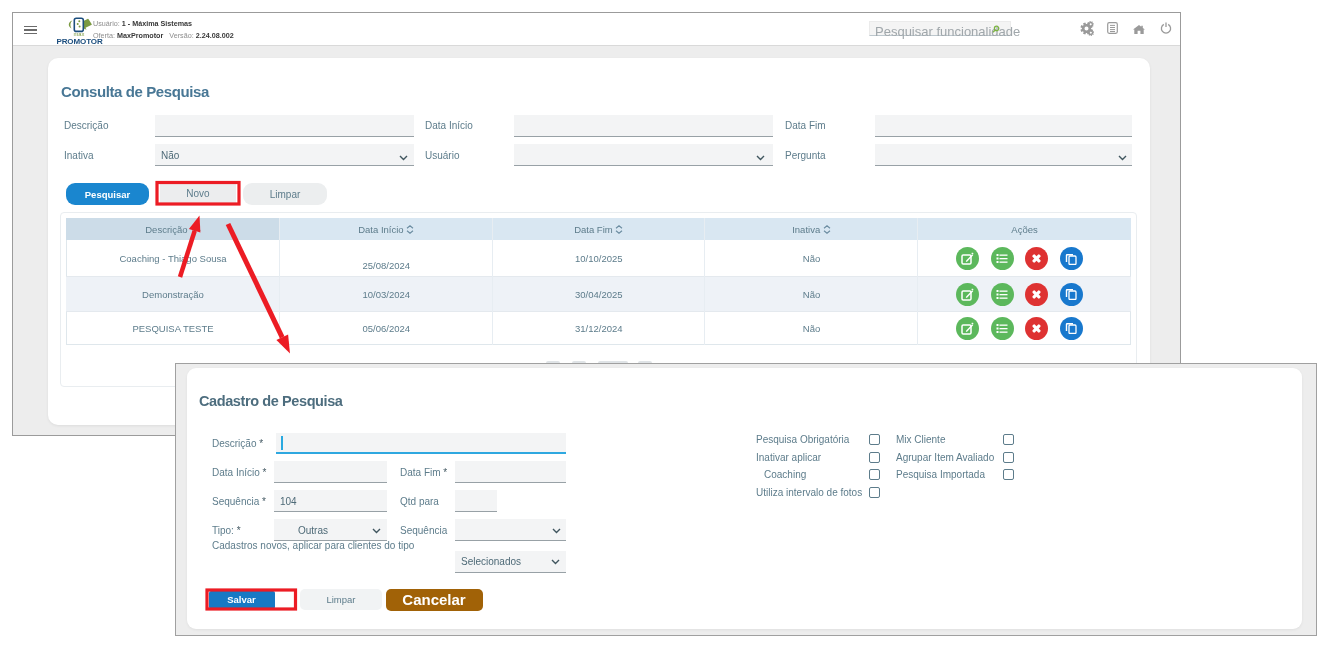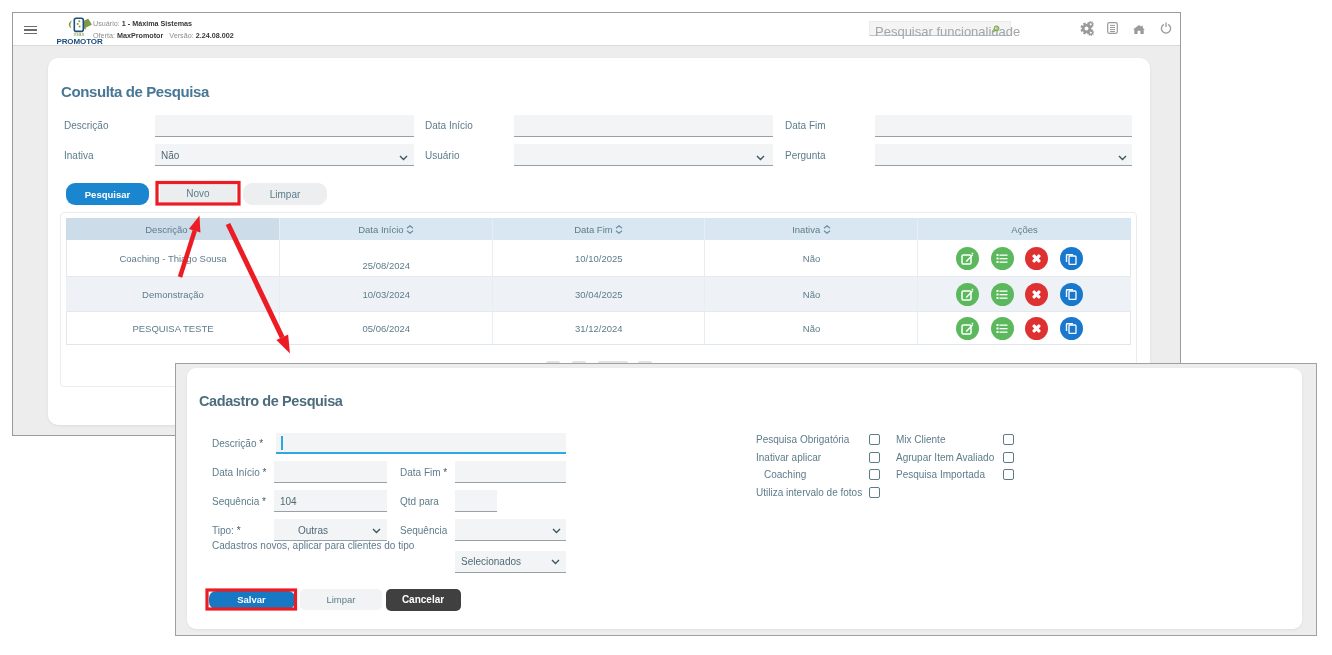--- a/index.html
+++ b/index.html
@@ -321,23 +321,23 @@
 <div class="cb" style="left:869px;top:469px"></div>
 <div class="lbl" style="left:756px;top:487px">Utiliza intervalo de fotos</div>
 <div class="cb" style="left:869px;top:486.5px"></div>
 <div class="lbl" style="left:896px;top:434px">Mix Cliente</div>
 <div class="cb" style="left:1003px;top:433.5px"></div>
 <div class="lbl" style="left:896px;top:452px">Agrupar Item Avaliado</div>
 <div class="cb" style="left:1003px;top:451.5px"></div>
 <div class="lbl" style="left:896px;top:469px">Pesquisa Importada</div>
 <div class="cb" style="left:1003px;top:469px"></div>
 
-<div class="abs" style="left:208.5px;top:590.5px;width:86px;height:18px;background:#1779c4;border-radius:7px;display:flex;align-items:center;justify-content:center;color:#fff;font-size:9.5px;font-weight:bold">Salvar</div>
+<div class="abs" style="left:208.5px;top:590.5px;width:66px;height:18px;background:#1779c4;border-radius:2px;display:flex;align-items:center;justify-content:center;color:#fff;font-size:9.5px;font-weight:bold">Salvar</div>
 <div class="abs" style="left:300px;top:589px;width:82px;height:21px;background:#f1f3f4;border-radius:5px;display:flex;align-items:center;justify-content:center;color:#5d7c8b;font-size:9.5px">Limpar</div>
-<div class="abs" style="left:385.5px;top:588.5px;width:75px;height:22px;background:#404040;border-radius:5px;display:flex;align-items:center;justify-content:center;color:#fff;font-size:10px;font-weight:bold">Cancelar</div>
+<div class="abs" style="left:385.5px;top:588.5px;width:97px;height:22px;background:#a16207;border-radius:5px;display:flex;align-items:center;justify-content:center;color:#fff;font-size:15px;font-weight:bold">Cancelar</div>
 
 <svg class="abs" style="left:0;top:0;pointer-events:none" width="1332" height="655" viewBox="0 0 1332 655">
   <rect x="157" y="182.5" width="82" height="21.5" fill="none" stroke="#ec1c24" stroke-width="3.2"></rect>
   <rect x="207" y="590" width="88.5" height="19" fill="none" stroke="#ec1c24" stroke-width="3.2"></rect>
 
   <line x1="180" y1="277" x2="194.7" y2="230.8" stroke="#ec1c24" stroke-width="4.5"></line>
   <path d="M199.5 215.5 L188.9 229 L200.4 232.6 Z" fill="#ec1c24"></path>
 
   <line x1="228" y1="224" x2="282.2" y2="337.3" stroke="#ec1c24" stroke-width="5"></line>
   <path d="M290 353.5 L276.4 340.1 L288.1 334.5 Z" fill="#ec1c24"></path>

